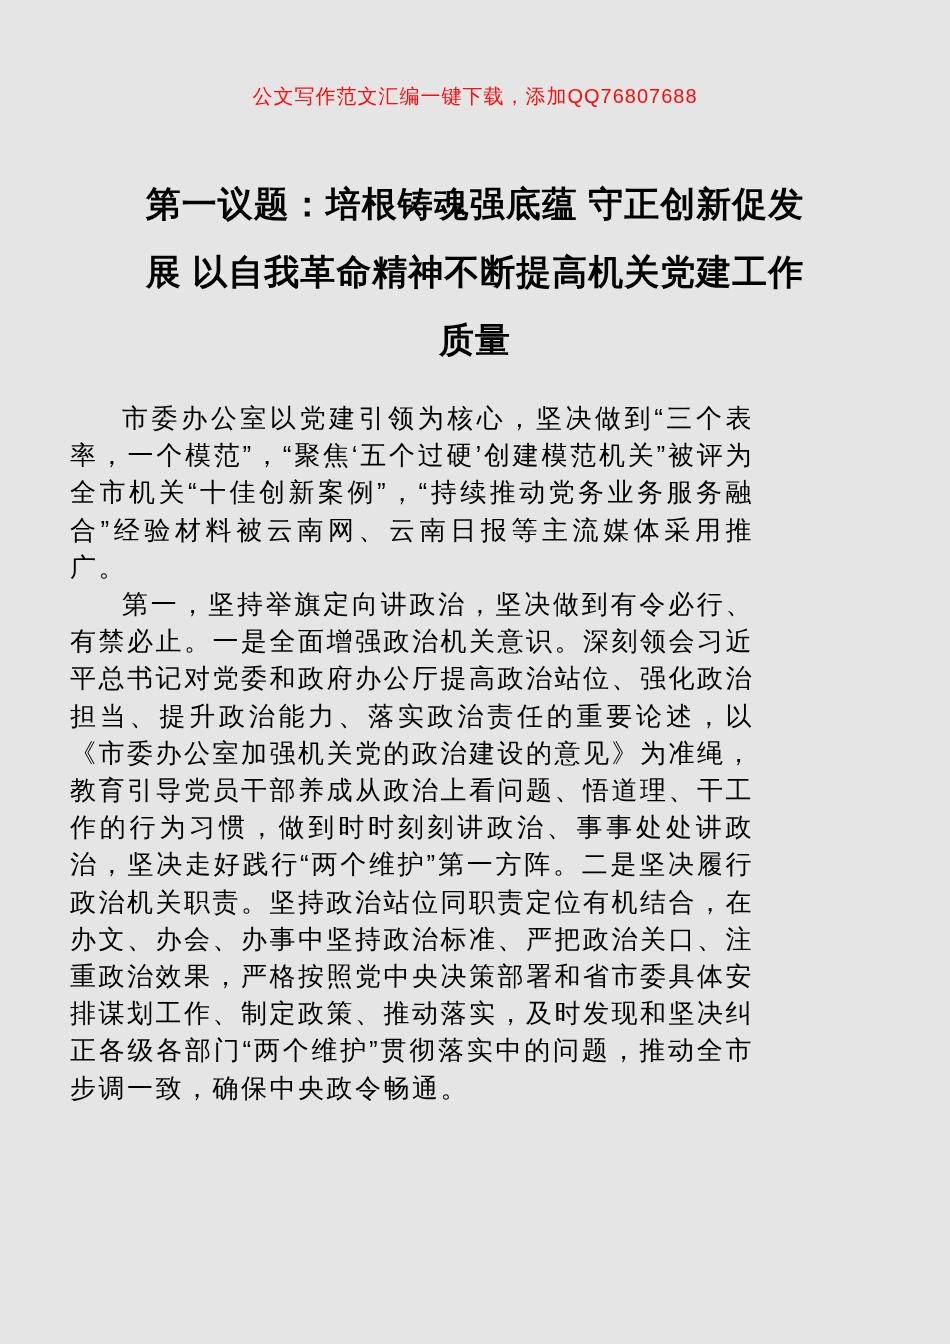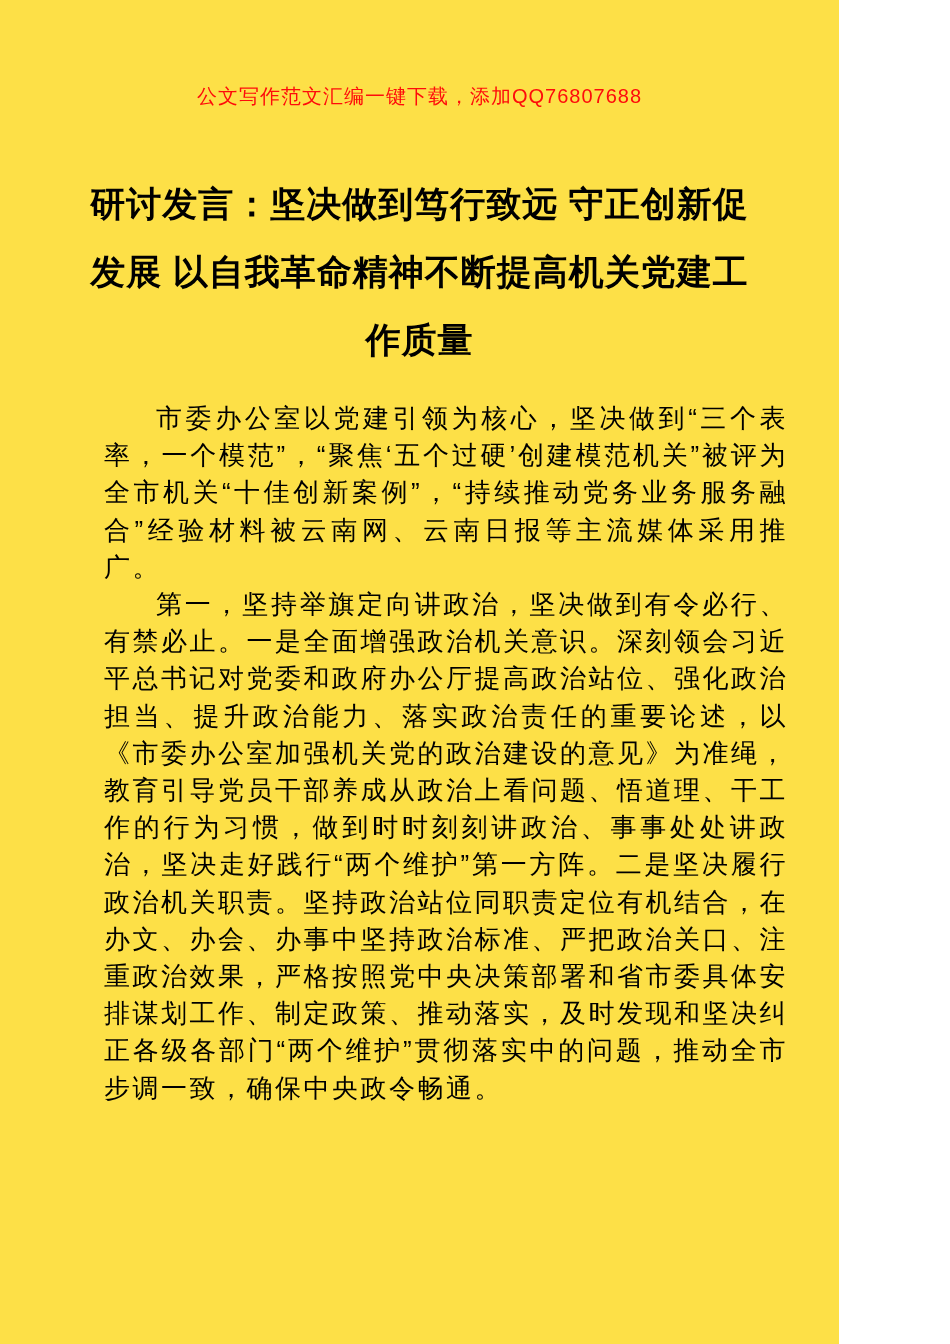--- a/index.html
+++ b/index.html
@@ -9,23 +9,23 @@
   }
   body {
     width: 950px;
     height: 1344px;
     overflow: hidden;
     font-family: "Liberation Sans", sans-serif;
     color: #000000;
     position: relative;
   }
   .page {
-    width: 839px;
+    width: 950px;
     height: 1344px;
-    background: #fde047;
+    background: #e5e5e5;
   }
   .header-notice {
     padding-top: 84px;
     text-align: center;
     font-size: 20px;
     line-height: 24px;
     letter-spacing: 1px;
     color: #fe0b0b;
     font-weight: 500;
   }
@@ -34,41 +34,41 @@
     margin: 62px auto 0 auto;
     font-size: 35px;
     font-weight: bold;
     line-height: 68px;
     letter-spacing: 1px;
     text-align: center;
     color: #000000;
   }
   .doc-body {
     width: 684px;
-    margin-left: 104px;
+    margin-left: 70px;
     margin-top: 26px;
     font-size: 26px;
     line-height: 37.2px;
     letter-spacing: 2.5px;
     text-align: justify;
     color: #000000;
   }
   .doc-body p {
     margin: 0;
     padding: 0;
     text-indent: 2em;
   }
 </style>
 </head>
 <body>
 
 <div class="page">
 
   <div class="header-notice">公文写作范文汇编一键下载，添加QQ76807688</div>
 
-  <div class="doc-title">研讨发言：坚决做到笃行致远 守正创新促发展 以自我革命精神不断提高机关党建工作质量</div>
+  <div class="doc-title">第一议题：培根铸魂强底蕴 守正创新促发展 以自我革命精神不断提高机关党建工作质量</div>
 
   <div class="doc-body">
     <p>市委办公室以党建引领为核心，坚决做到“三个表率，一个模范”，“聚焦‘五个过硬’创建模范机关”被评为全市机关“十佳创新案例”，“持续推动党务业务服务融合”经验材料被云南网、云南日报等主流媒体采用推广。</p>
     <p>第一，坚持举旗定向讲政治，坚决做到有令必行、有禁必止。一是全面增强政治机关意识。深刻领会习近平总书记对党委和政府办公厅提高政治站位、强化政治担当、提升政治能力、落实政治责任的重要论述，以《市委办公室加强机关党的政治建设的意见》为准绳，教育引导党员干部养成从政治上看问题、悟道理、干工作的行为习惯，做到时时刻刻讲政治、事事处处讲政治，坚决走好践行“两个维护”第一方阵。二是坚决履行政治机关职责。坚持政治站位同职责定位有机结合，在办文、办会、办事中坚持政治标准、严把政治关口、注重政治效果，严格按照党中央决策部署和省市委具体安排谋划工作、制定政策、推动落实，及时发现和坚决纠正各级各部门“两个维护”贯彻落实中的问题，推动全市步调一致，确保中央政令畅通。</p>
   </div>
 
 </div>
 
 </body></html>

